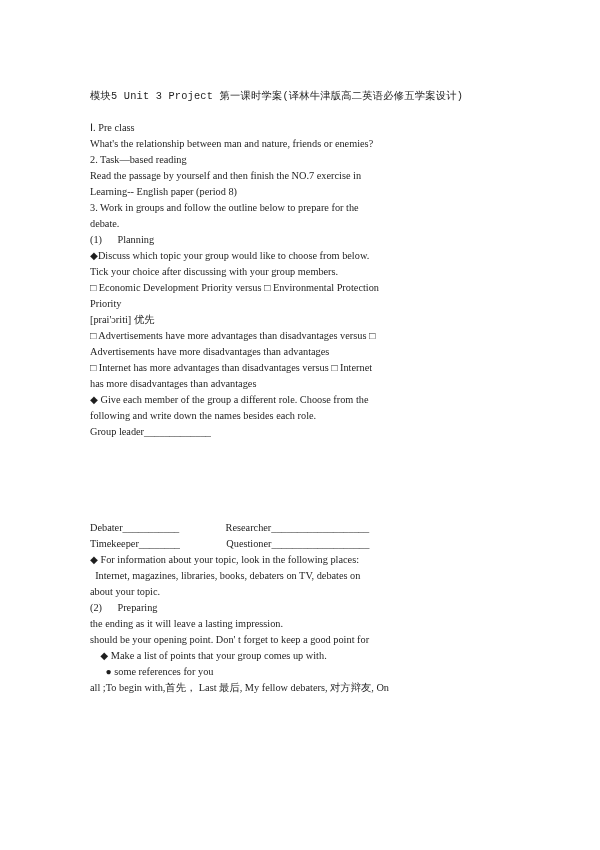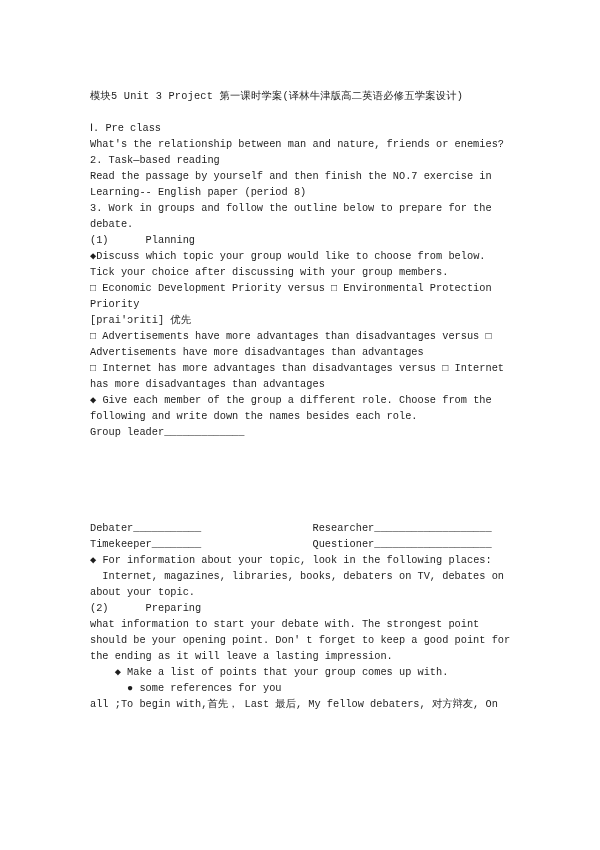--- a/index.html
+++ b/index.html
@@ -20,20 +20,21 @@
     line-height: 16px;
     overflow: hidden;
   }
   .doc-title {
     white-space: pre;
     letter-spacing: 0.2px;
   }
   .line {
     white-space: pre;
     min-height: 16px;
+    font-family: Liberation Serif, serif;
   }
 </style>
 </head>
 <body>
 
 <div class="page">
   <div class="doc-title">模块5 Unit 3 Project 第一课时学案(译林牛津版高二英语必修五学案设计)</div>
   <div>
       <div class="line">&nbsp;</div>
       <div class="line">Ⅰ. Pre class</div>
@@ -60,20 +61,19 @@
       <div class="line">&nbsp;</div>
       <div class="line">&nbsp;</div>
       <div class="line">&nbsp;</div>
       <div class="line">&nbsp;</div>
       <div class="line">Debater___________                  Researcher___________________</div>
       <div class="line">Timekeeper________                  Questioner___________________</div>
       <div class="line">◆ For information about your topic, look in the following places:</div>
       <div class="line">  Internet, magazines, libraries, books, debaters on TV, debates on</div>
       <div class="line">about your topic.</div>
       <div class="line">(2)      Preparing</div>
-      <div class="line">what information to start your debate with. The strongest point</div>
+      <div class="line">the ending as it will leave a lasting impression.</div>
       <div class="line">should be your opening point. Don' t forget to keep a good point for</div>
-      <div class="line">the ending as it will leave a lasting impression.</div>
       <div class="line">    ◆ Make a list of points that your group comes up with.</div>
       <div class="line">      ● some references for you</div>
       <div class="line">all ;To begin with,首先， Last 最后, My fellow debaters, 对方辩友, On</div>
     </div>
 </div>
 
 </body></html>

